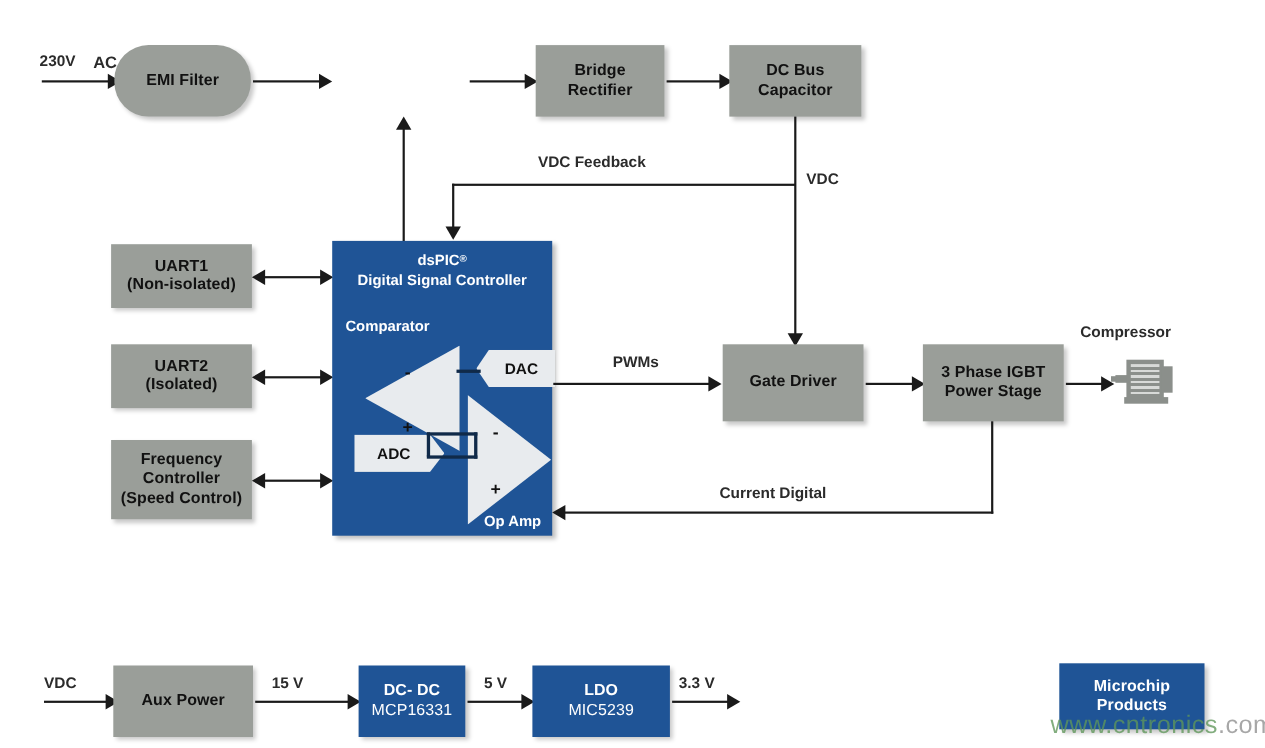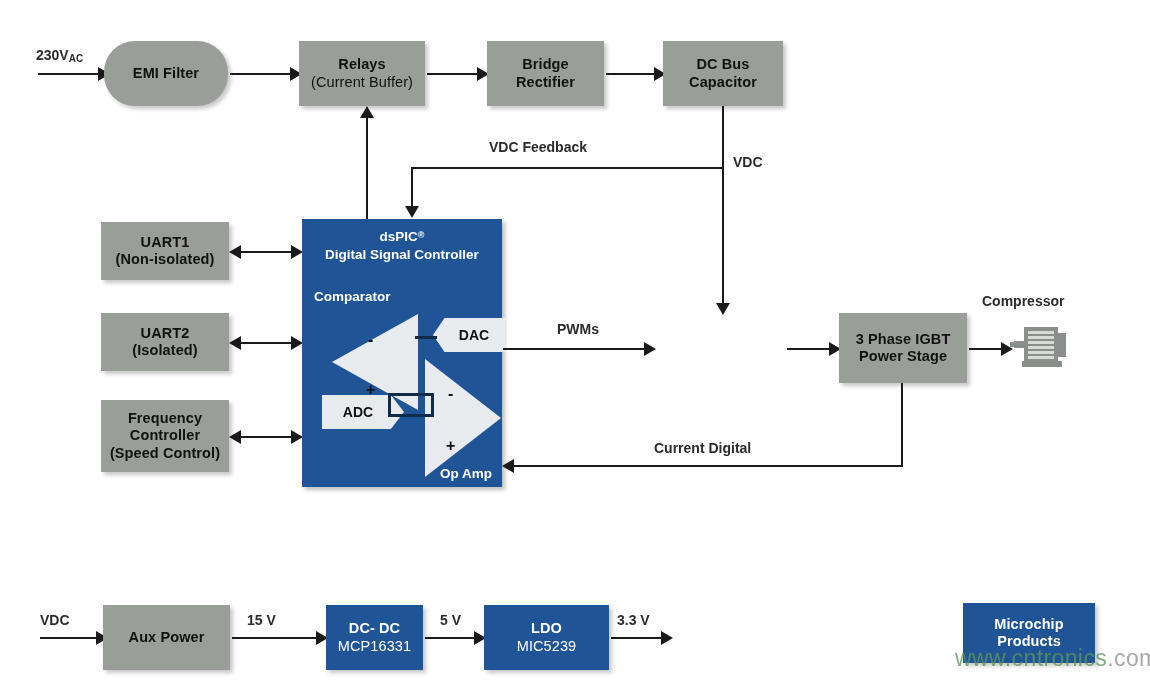--- a/index.html
+++ b/index.html
@@ -56,21 +56,21 @@
 
   
   .ah{position:absolute;width:0;height:0;}
   .ah.r{border-top:7px solid transparent;border-bottom:7px solid transparent;border-left:12px solid #1a1a1a;}
   .ah.l{border-top:7px solid transparent;border-bottom:7px solid transparent;border-right:12px solid #1a1a1a;}
   .ah.d{border-left:7px solid transparent;border-right:7px solid transparent;border-top:12px solid #1a1a1a;}
   .ah.u{border-left:7px solid transparent;border-right:7px solid transparent;border-bottom:12px solid #1a1a1a;}
 
   
   .txt{position:absolute;color:#2b2b2b;font-size:14px;font-weight:bold;white-space:nowrap;}
-  .sub-sm{font-size:10px;vertical-align:-2px;letter-spacing:0;}
+  .sub-sm{font-size:15px;vertical-align:-2px;letter-spacing:0;margin-left:16px;}
   .sup-sm{font-size:9px;vertical-align:3px;}
 
   
   #motor{position:absolute;left:1010px;top:325px;width:62px;height:46px;}
   .m-body{position:absolute;left:14px;top:2px;width:34px;height:36px;background:#8b8f8b;}
   .m-fins{position:absolute;left:18px;top:6px;width:26px;height:28px;
      background:repeating-linear-gradient(to bottom,#d8dad8 0 2.5px,#8b8f8b 2.5px 5px);}
   .m-cap{position:absolute;left:46px;top:8px;width:10px;height:24px;background:#8b8f8b;}
   .m-shaft{position:absolute;left:4px;top:16px;width:12px;height:7px;background:#8b8f8b;}
   .m-tip{position:absolute;left:0px;top:17px;width:5px;height:5px;background:#8b8f8b;}
@@ -92,26 +92,20 @@
   <div class="ln lnh" style="left:38px;top:73px;width:62px;"></div>
   <div class="ah r" style="left:98px;top:67px;"></div>
 
   <div class="blk gray" style="left:104px;top:41px;width:124px;height:65px;border-radius:31px;">
     <span><span>EMI Filter</span></span>
   </div>
 
   <div class="ln lnh" style="left:230px;top:73px;width:62px;"></div>
   <div class="ah r" style="left:290px;top:67px;"></div>
 
-  <div class="blk gray" style="left:299px;top:41px;width:126px;height:65px;">
-    <span>
-      <span>Relays</span>
-      <span class="l2">(Current Buffer)</span>
-    </span>
-  </div>
 
   <div class="ln lnh" style="left:427px;top:73px;width:52px;"></div>
   <div class="ah r" style="left:477px;top:67px;"></div>
 
   <div class="blk gray" style="left:487px;top:41px;width:117px;height:65px;">
     <span>
       <span>Bridge</span>
       <span class="l2" style="font-weight:bold;">Rectifier</span>
     </span>
   </div>
@@ -194,20 +188,23 @@
     <div class="wire" style="left:86px;top:174px;width:3px;height:22px;"></div>
     <div class="wire" style="left:86px;top:174px;width:46px;height:3px;"></div>
     <div class="wire" style="left:129px;top:174px;width:3px;height:24px;"></div>
     <div class="wire" style="left:86px;top:195px;width:46px;height:3px;"></div>
   </div>
 
   <div class="txt" style="left:557px;top:321px;">PWMs</div>
   <div class="ln lnh" style="left:503px;top:348px;width:143px;"></div>
   <div class="ah r" style="left:644px;top:342px;"></div>
 
+  <div class="blk gray" style="left:657px;top:313px;width:128px;height:70px;">
+    <span>Gate Driver</span>
+  </div>
 
   <div class="ln lnh" style="left:787px;top:348px;width:44px;"></div>
   <div class="ah r" style="left:829px;top:342px;"></div>
 
   <div class="blk gray" style="left:839px;top:313px;width:128px;height:70px;">
     <span>
       <span>3 Phase IGBT</span>
       <span class="l2" style="font-weight:bold;">Power Stage</span>
     </span>
   </div>

